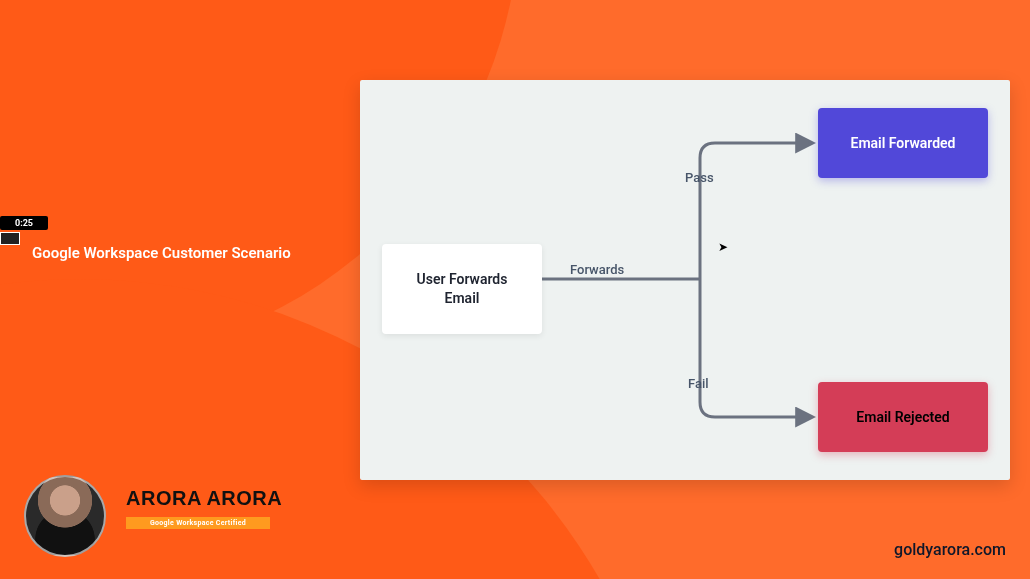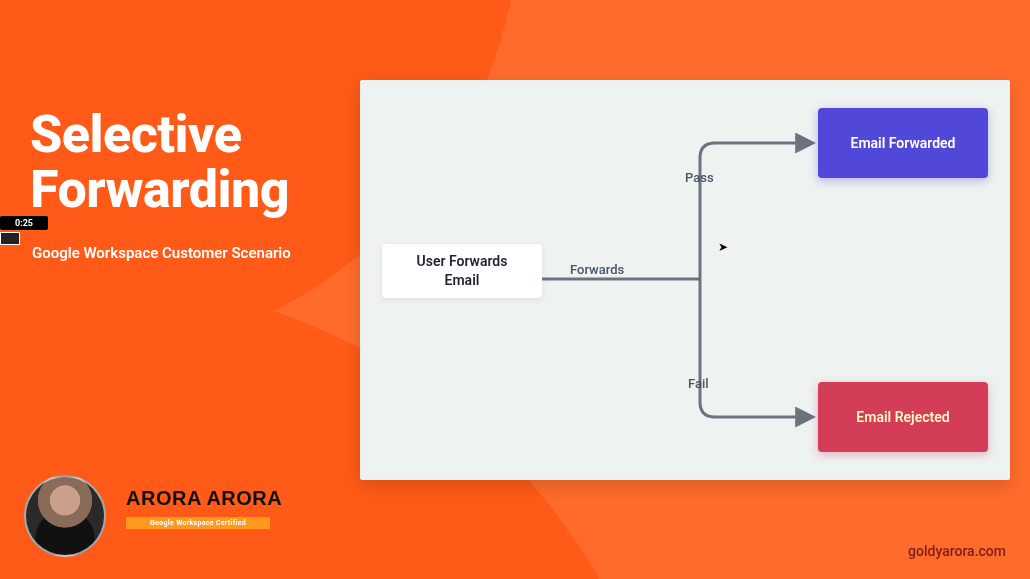--- a/index.html
+++ b/index.html
@@ -8,55 +8,51 @@
   
   .arc1 { position: absolute; width: 900px; height: 900px; border-radius: 50%; top: -540px; left: -380px; background: #ff5a17; }
   .arc2 { position: absolute; width: 1200px; height: 1200px; border-radius: 50%; bottom: -900px; left: -520px; background: #ff5a17; }
 
   .title { position: absolute; left: 30px; top: 108px; color: #fff; font-weight: 800; font-size: 52px; line-height: 1.05; letter-spacing: -0.5px; }
   .subtitle { position: absolute; left: 32px; top: 244px; color: #fff; font-weight: 600; font-size: 15px; }
 
   .panel { position: absolute; left: 360px; top: 80px; width: 650px; height: 400px; background: #eef2f1; border-radius: 2px; box-shadow: 0 6px 18px rgba(0,0,0,.15); }
 
   .node { position: absolute; display: flex; align-items: center; justify-content: center; text-align: center; border-radius: 4px; font-weight: 600; }
-  .node.start { left: 22px; top: 164px; width: 160px; height: 54px; background: #ffffff; color: #1f2430; font-size: 14px; line-height: 1.35; box-shadow: 0 2px 6px rgba(0,0,0,.08); }
+  .node.start { left: 22px; top: 164px; width: 160px; height: 90px; background: #ffffff; color: #1f2430; font-size: 14px; line-height: 1.35; box-shadow: 0 2px 6px rgba(0,0,0,.08); }
   .node.pass  { right: 22px; top: 28px;  width: 170px; height: 70px; background: #5148d9; color: #fff; font-size: 14px; box-shadow: 0 3px 8px rgba(81,72,217,.35); }
-  .node.fail  { right: 22px; bottom: 28px; width: 170px; height: 70px; background: #d43d57; color: #fef9c3; font-size: 14px; box-shadow: 0 3px 8px rgba(212,61,87,.35); }
+  .node.fail  { right: 22px; bottom: 28px; width: 170px; height: 70px; background: #d43d57; color: #000000; font-size: 14px; box-shadow: 0 3px 8px rgba(212,61,87,.35); }
 
   .edge-label { position: absolute; color: #475569; font-size: 13px; font-weight: 500; }
   .lbl-cond { left: 210px; top: 182px; }
   .lbl-pass { left: 325px; top: 90px; }
   .lbl-fail { left: 328px; top: 296px; }
 
   .flow-lines { position: absolute; left: 0; top: 0; width: 650px; height: 400px; pointer-events: none; }
 
   .timestamp { position: absolute; left: 0; top: 216px; background: #000; color: #fff; font-size: 9px; font-weight: 700; padding: 2px 15px; border-radius: 2px; }
   .tiny-thumb { position: absolute; left: 0; top: 232px; width: 20px; height: 13px; background:#222; border:1px solid #fff; }
 
   .avatar { position: absolute; left: 24px; bottom: 22px; width: 82px; height: 82px; border-radius: 50%; background: radial-gradient(circle at 50% 30%, #caa08a 0 22%, #8a6a58 23% 40%, transparent 41%), radial-gradient(circle at 50% 80%, #111 0 40%, transparent 41%), #2a2a2a; border: 2px solid rgba(255,255,255,.6); }
 
   .brand { position: absolute; left: 126px; bottom: 50px; }
   .brand-name { font-family: Impact, "Arial Black", sans-serif; font-weight: 900; font-size: 20px; letter-spacing: 0.5px; color: #111; }
   .brand-tag { display: inline-block; margin-top: 2px; background: #ff9a1f; color: #fff; font-size: 7px; font-weight: 700; padding: 2px 24px; letter-spacing: .3px; }
 
-  .site { position: absolute; right: 24px; bottom: 20px; color: #7f1d1d; font-size: 14px; font-weight: 500; }
+  .site { position: absolute; right: 24px; bottom: 20px; color: #0f172a; font-size: 16px; font-weight: 500; }
 
   .cursor { position: absolute; left: 718px; top: 240px; font-size: 12px; color: #000; }
 </style>
 </head>
 <body>
 
 <div class="stage">
   <div class="arc1"></div>
   <div class="arc2"></div>
 
-  <div class="title">
-    <span>Selective</span><br>
-    <span>Forwarding</span>
-  </div>
   <div class="subtitle">Google Workspace Customer Scenario</div>
 
   <div class="timestamp">0:25</div>
   <div class="tiny-thumb"></div>
 
   <div class="panel">
 
     <svg class="flow-lines" viewBox="0 0 650 400">
       <defs>
         <marker id="arrow" viewBox="0 0 10 10" refX="8" refY="5" markerWidth="7" markerHeight="7" orient="auto-start-reverse">

